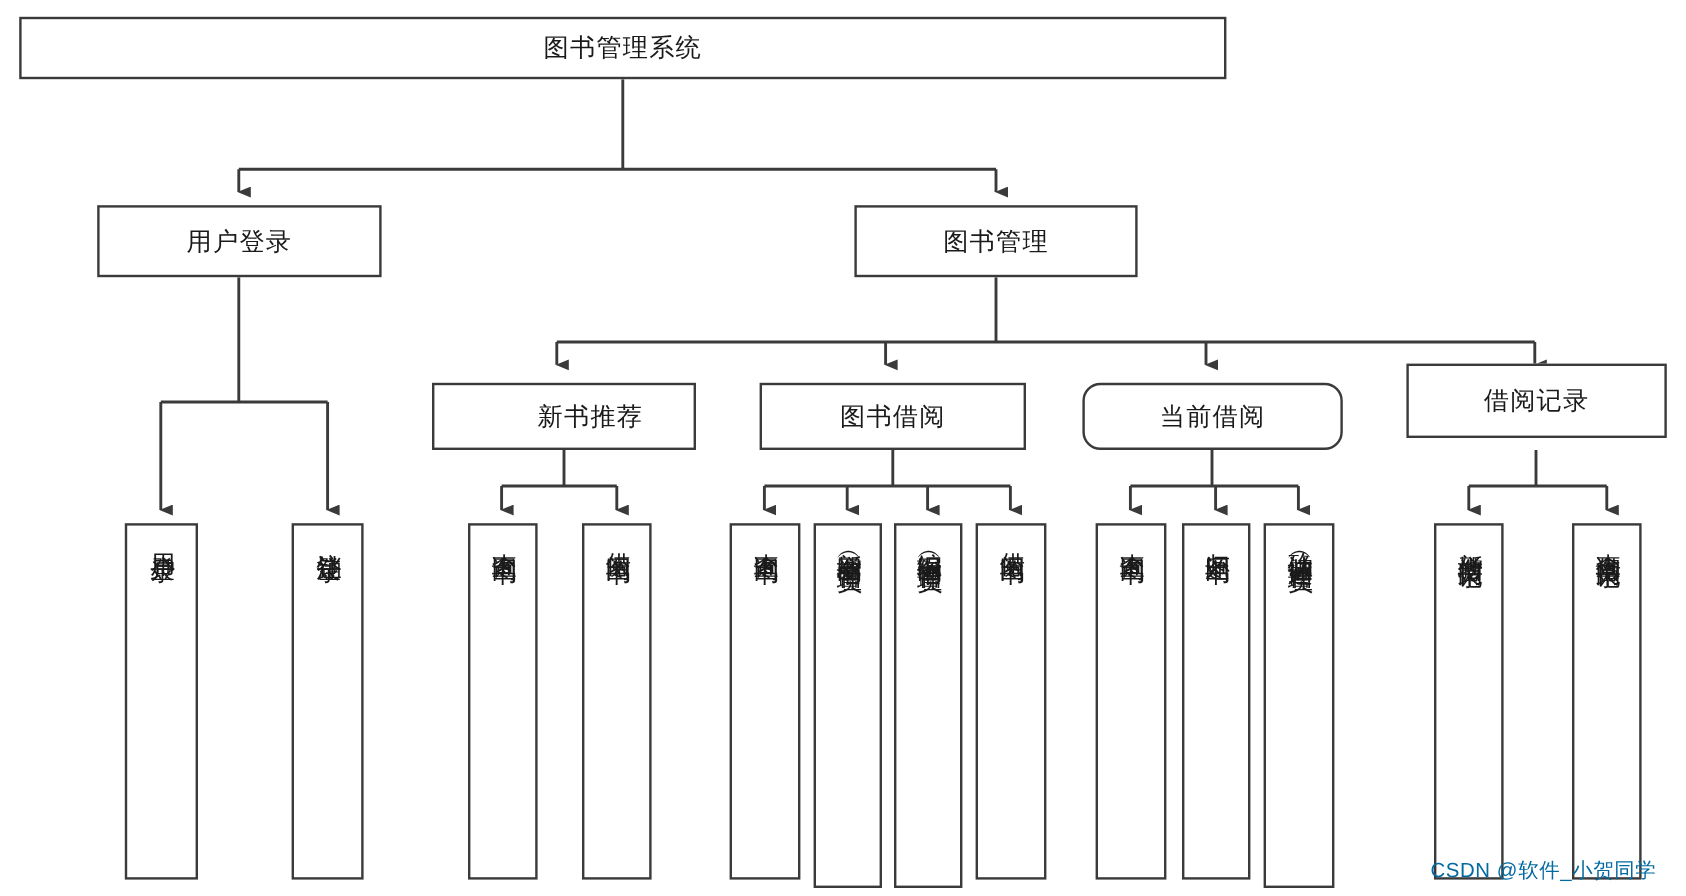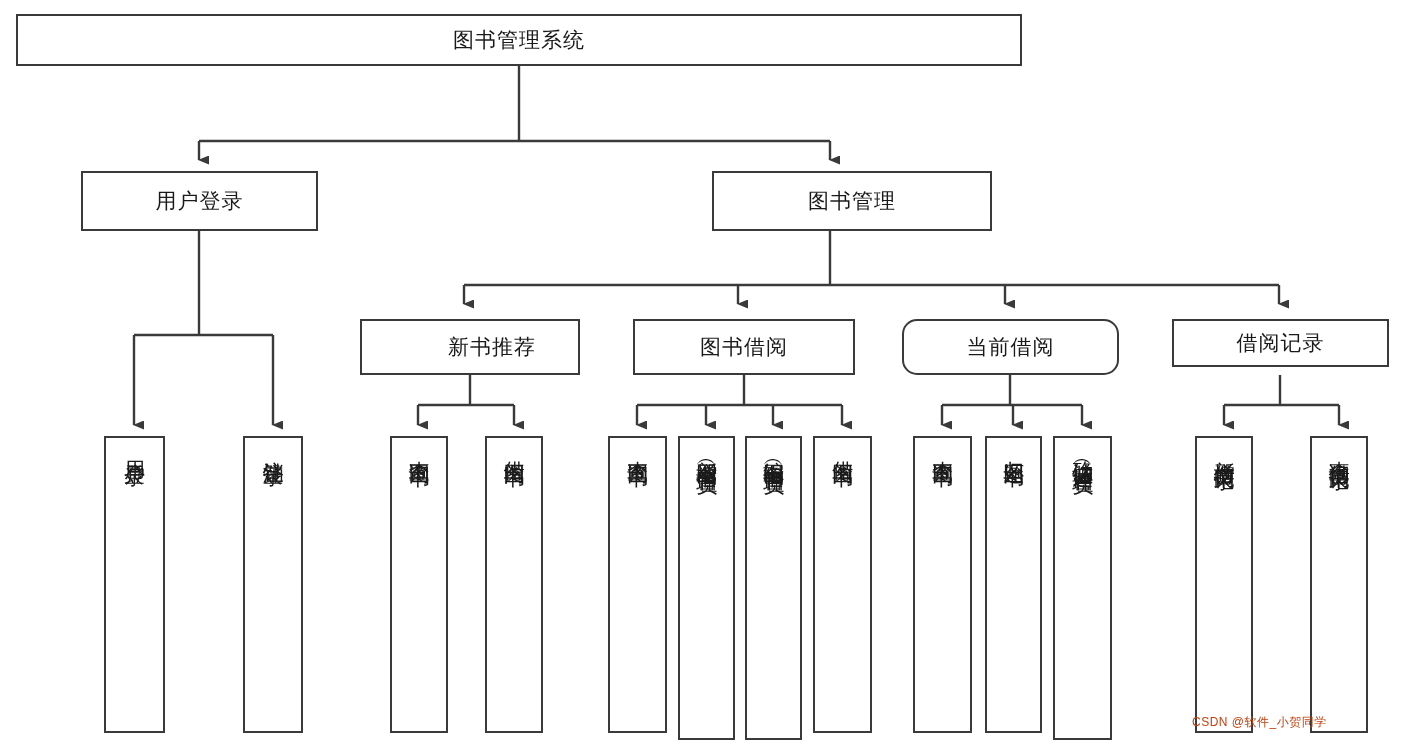--- a/index.html
+++ b/index.html
@@ -4,21 +4,21 @@
 <style>
   html,body{margin:0;padding:0;background:#ffffff;}
   body{font-family:"Liberation Sans","DejaVu Sans",sans-serif;}
   #canvas{position:relative;width:1405px;height:747px;background:#ffffff;overflow:hidden;text-align:right;}
   svg.edges{position:absolute;left:0;top:0;width:1405px;height:747px;pointer-events:none;}
   .node{position:absolute;box-sizing:border-box;border:2px solid #3a3a3a;background:#ffffff;
         display:flex;align-items:center;justify-content:center;color:#1a1a1a;}
   .node.h{font-size:21px;letter-spacing:1px;}
   .node.v{writing-mode:vertical-rl;text-orientation:upright;font-size:21px;line-height:1.16;
           letter-spacing:2px;padding:6px 0;justify-content:flex-start;}
-  .watermark{position:absolute;color:#c2410c;font-size:12px;white-space:nowrap;letter-spacing:.5px;}
+  .watermark{position:absolute;color:#0369a1;font-size:17px;white-space:nowrap;letter-spacing:.5px;}
 </style>
 </head>
 <body>
 
 <div id="canvas">
 
   <svg class="edges" viewBox="0 0 1405 747">
     <defs>
       <marker id="arw" markerWidth="10" markerHeight="11" refX="4.5" refY="10" orient="auto" markerUnits="userSpaceOnUse">
         <path d="M0,0 L9,0 L4.5,11 Z" fill="#3a3a3a"></path>
@@ -68,34 +68,34 @@
     </g>
   </svg>
 
   <div class="node h" style="left:16px;top:14px;width:1006px;height:52px;">
     <span>图书管理系统</span>
   </div>
 
   <div class="node h" style="left:81px;top:171px;width:237px;height:60px;">
     <span>用户登录</span>
   </div>
-  <div class="node h" style="left:712px;top:171px;width:280px;height:60px;">
+  <div class="node h" style="left:712px;top:171px;width:236px;height:60px;">
     <span>图书管理</span>
   </div>
 
   <div class="node h" style="left:360px;top:319px;width:220px;height:56px;padding-left:44px;">
     <span>新书推荐</span>
   </div>
   <div class="node h" style="left:633px;top:319px;width:222px;height:56px;">
     <span>图书借阅</span>
   </div>
   <div class="node h" style="left:902px;top:319px;width:217px;height:56px;border-radius:15px;">
     <span>当前借阅</span>
   </div>
-  <div class="node h" style="left:1172px;top:319px;width:217px;height:48px;">
+  <div class="node h" style="left:1172px;top:303px;width:217px;height:62px;">
     <span>借阅记录</span>
   </div>
 
   <div class="node v" style="left:104px;top:436px;width:61px;height:297px;">
     <span>用户登录</span>
   </div>
   <div class="node v" style="left:243px;top:436px;width:60px;height:297px;">
     <span>注销登录</span>
   </div>
 

